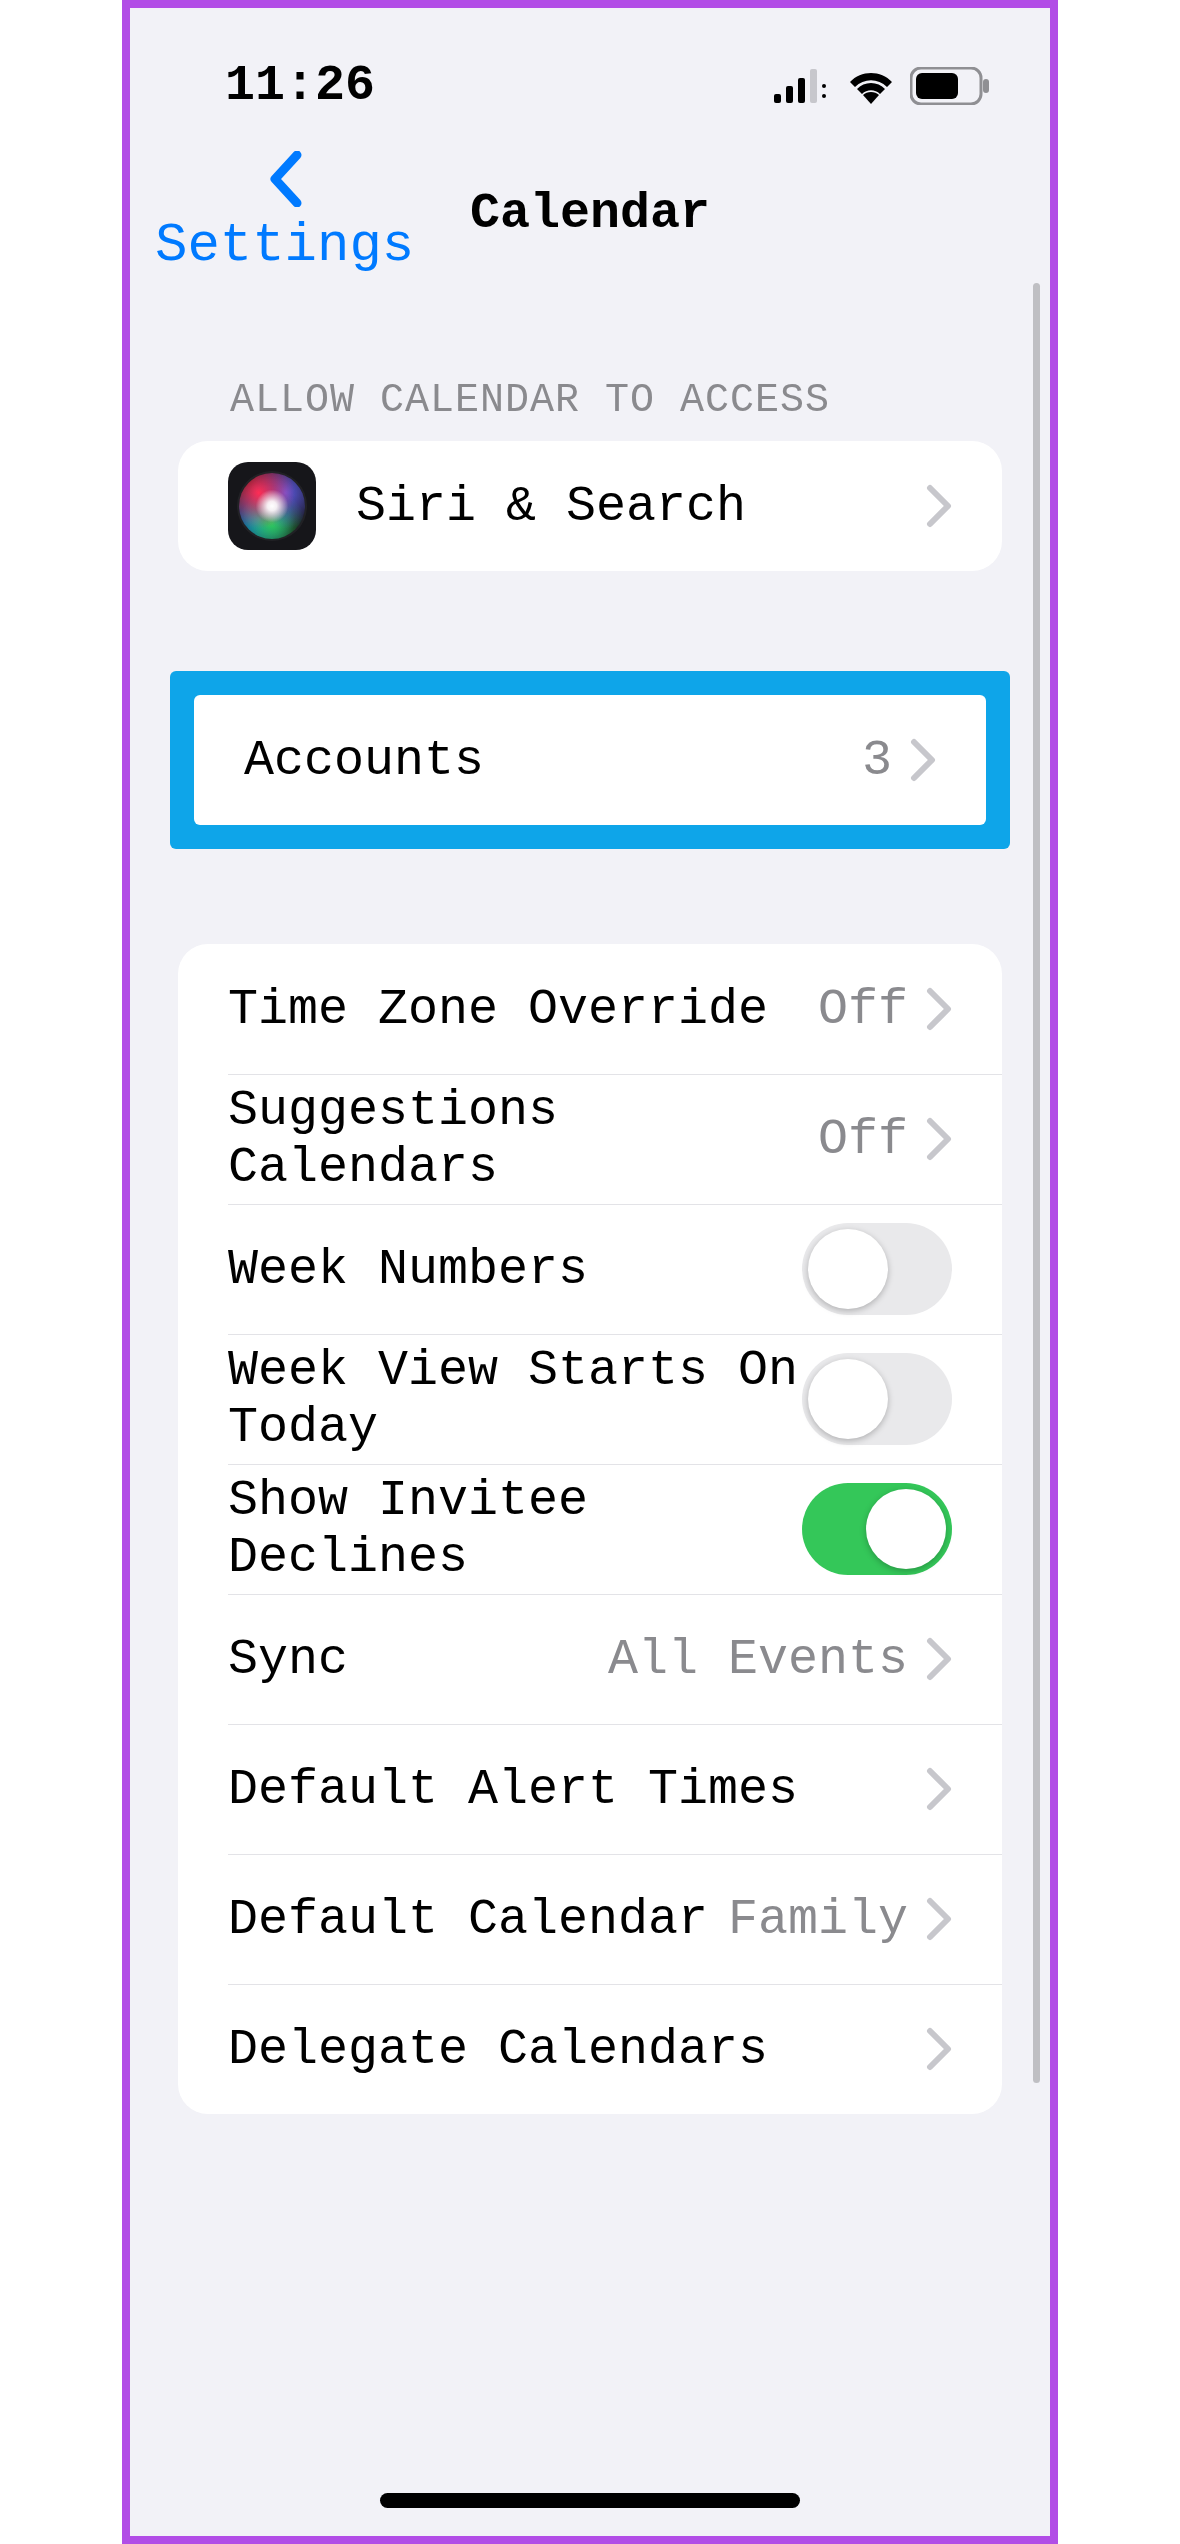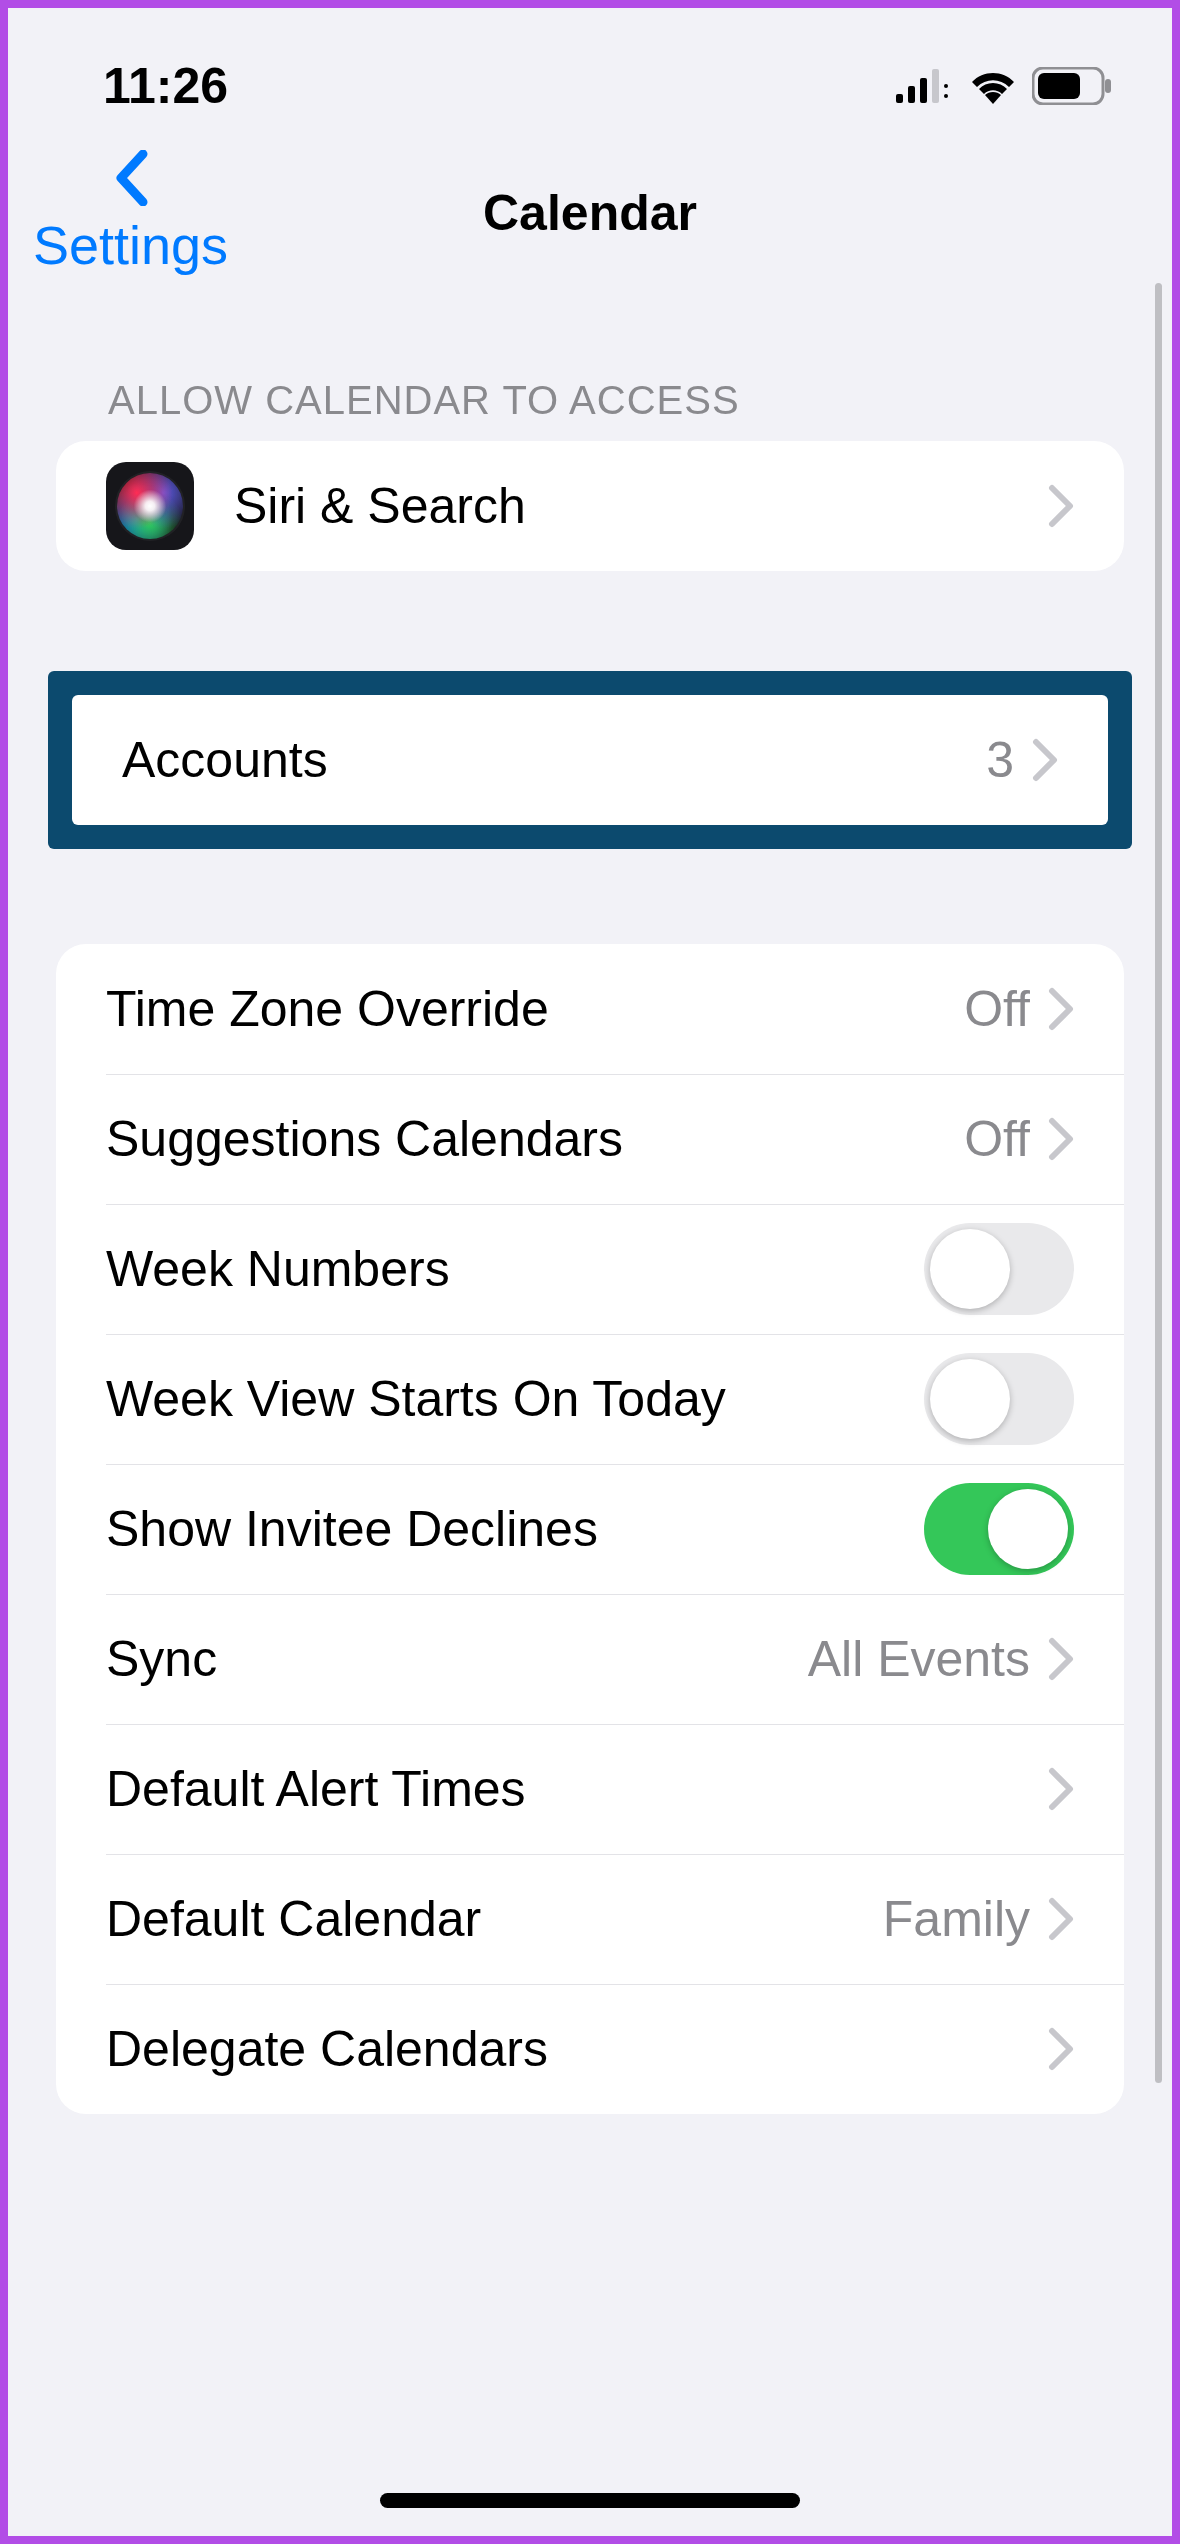--- a/index.html
+++ b/index.html
@@ -4,26 +4,27 @@
 <style>
   * { box-sizing: border-box; margin: 0; padding: 0; }
   html, body { width: 100%; height: 100%; }
   body {
     font-family: -apple-system, "Helvetica Neue", Helvetica, Arial, sans-serif;
     background: #ffffff;
     display: flex;
     justify-content: center;
   }
   .device-frame {
-    width: 1180px;
+    width: 936px;
     height: 2544px;
     border: 8px solid #b24de6;
     position: relative;
     background: #f2f2f7;
     overflow: hidden;
+    font-family: Liberation Mono, monospace;
   }
   .scroll-indicator {
     position: absolute;
     top: 275px;
     right: 10px;
     width: 7px;
     height: 1800px;
     background: #bfbfc3;
     border-radius: 4px;
   }
@@ -168,21 +169,21 @@
     background: #fff;
     box-shadow: 0 2px 6px rgba(0,0,0,0.25);
   }
   .toggle-off .toggle-knob { left: 6px; }
   .toggle-on  .toggle-knob { right: 6px; }
 
   
   .highlight-wrap {
     margin: 100px 40px 0 40px;
     padding: 24px;
-    background: #0c4a6e;
+    background: #0ea5e9;
     border-radius: 6px;
   }
   .highlight-wrap .card {
     margin: 0;
     border-radius: 6px;
   }
 
   
   .group {
     margin-top: 95px;

